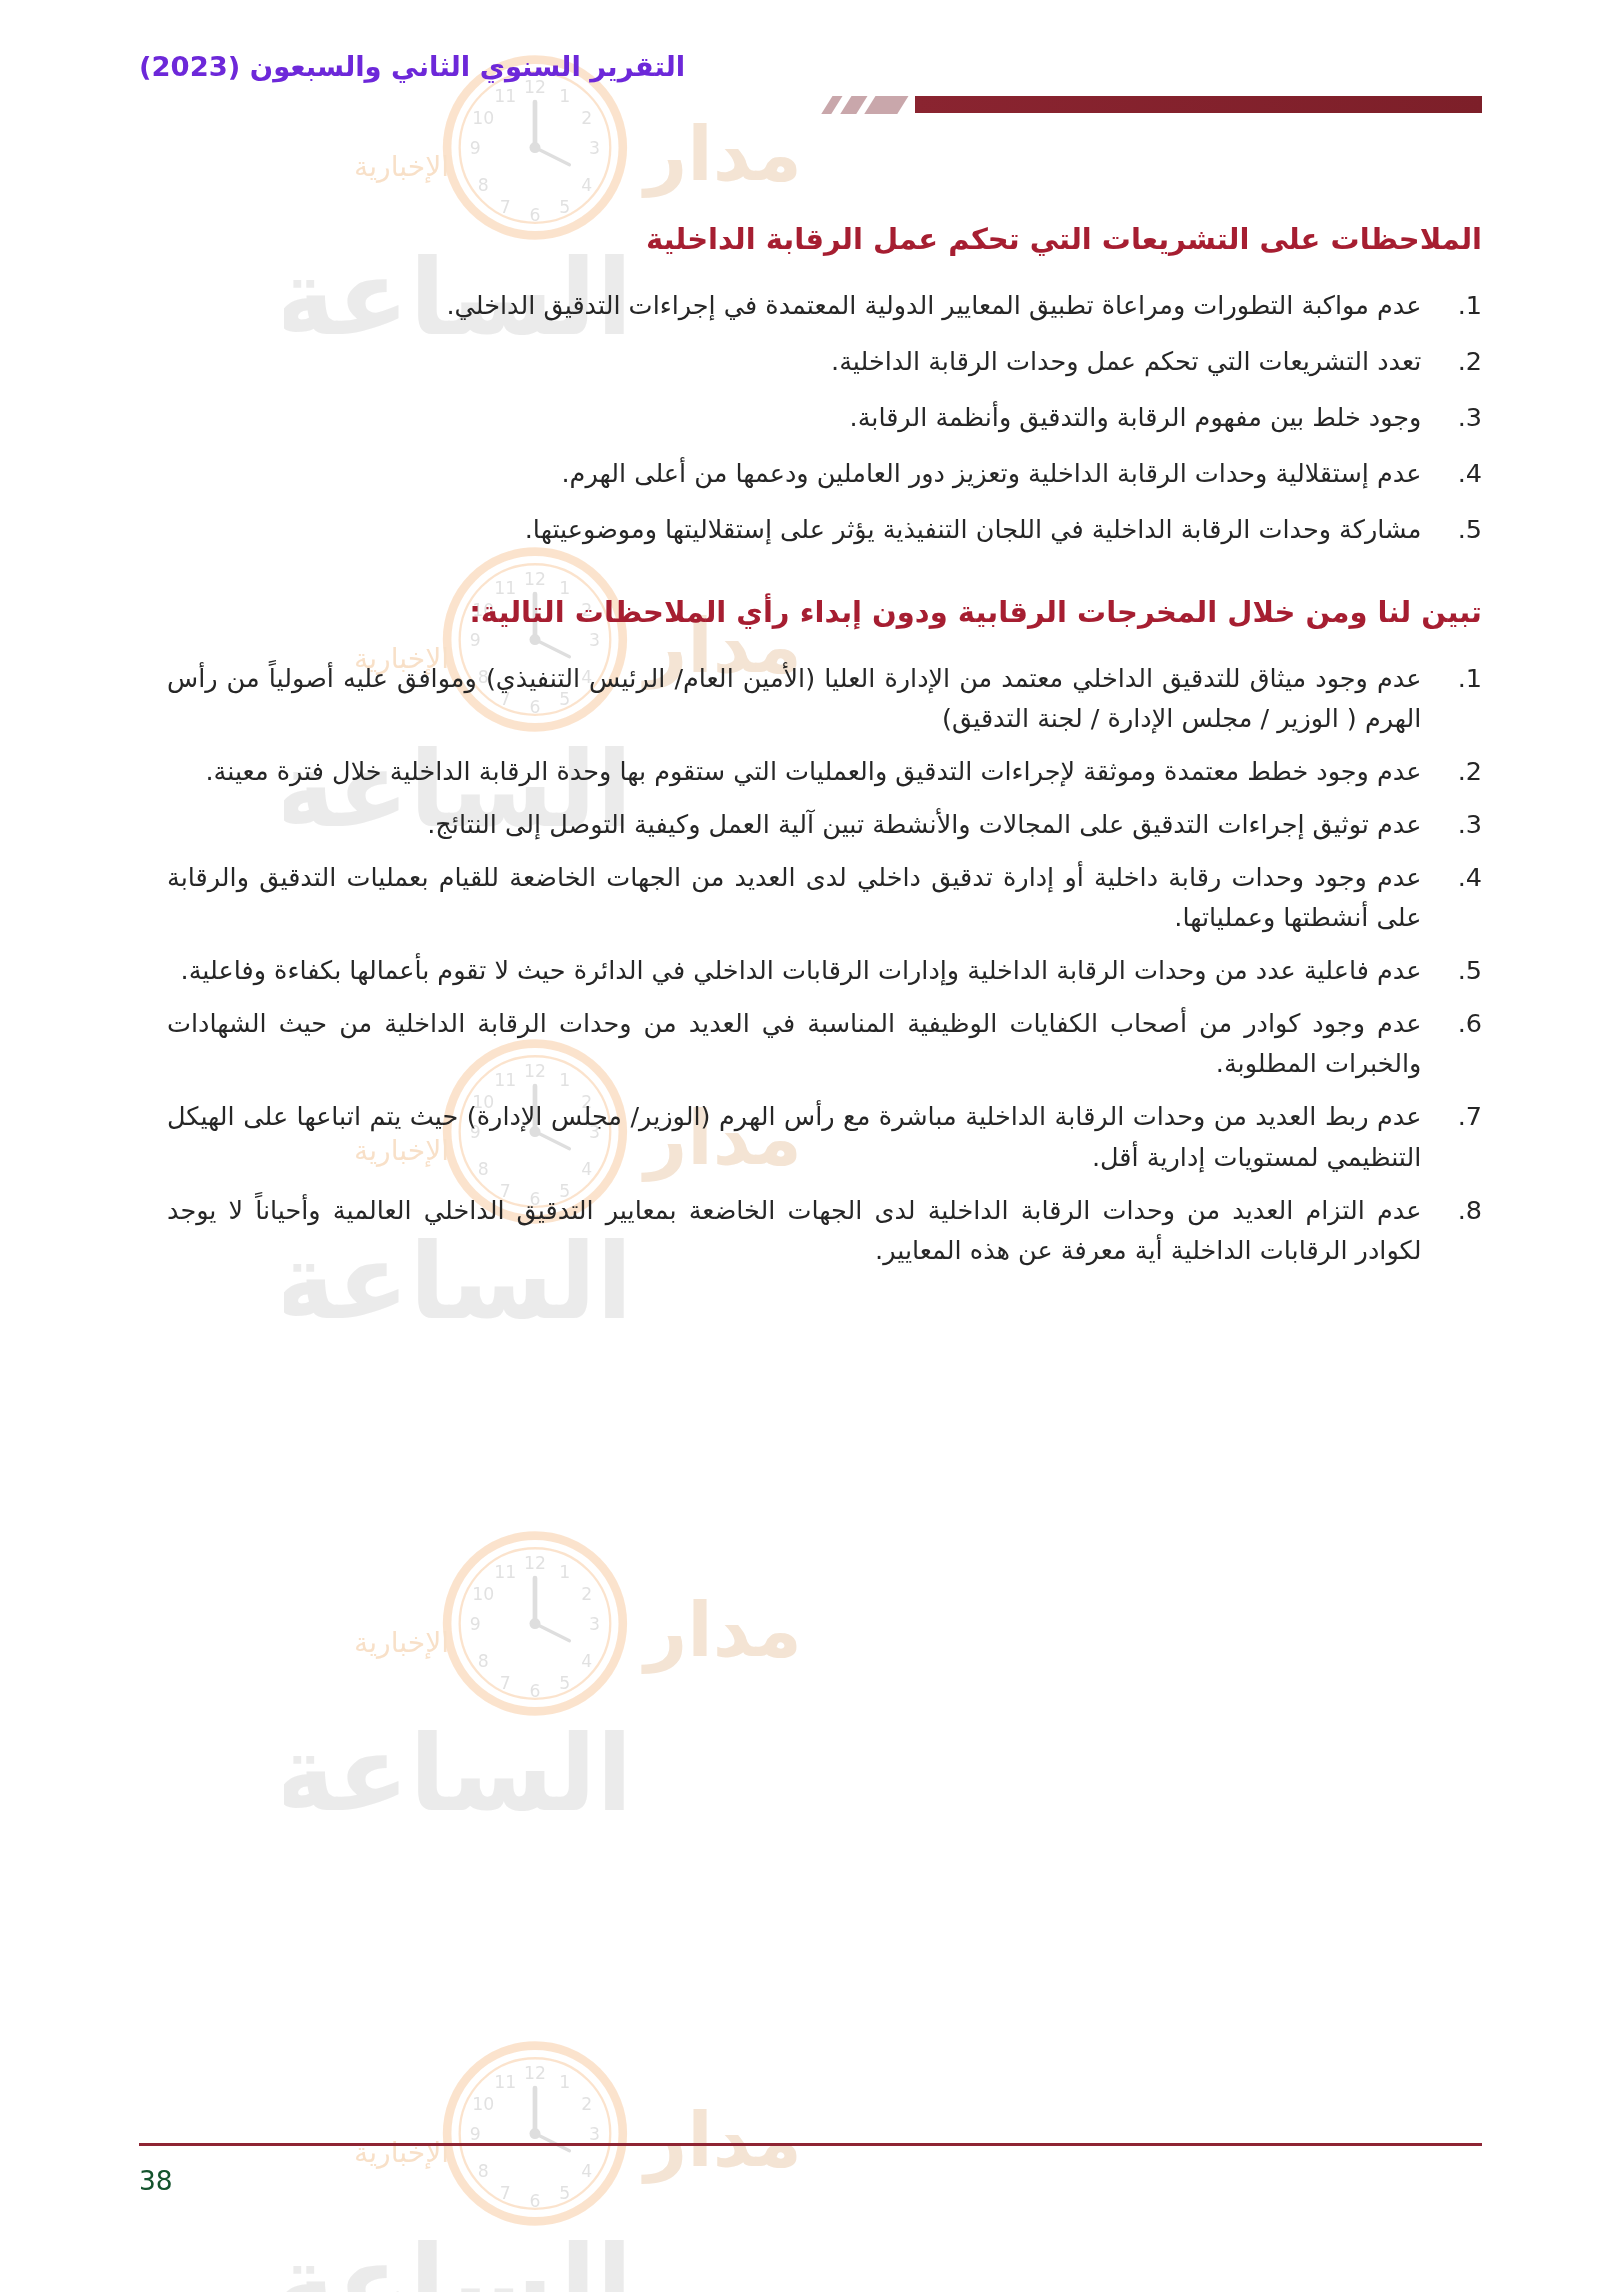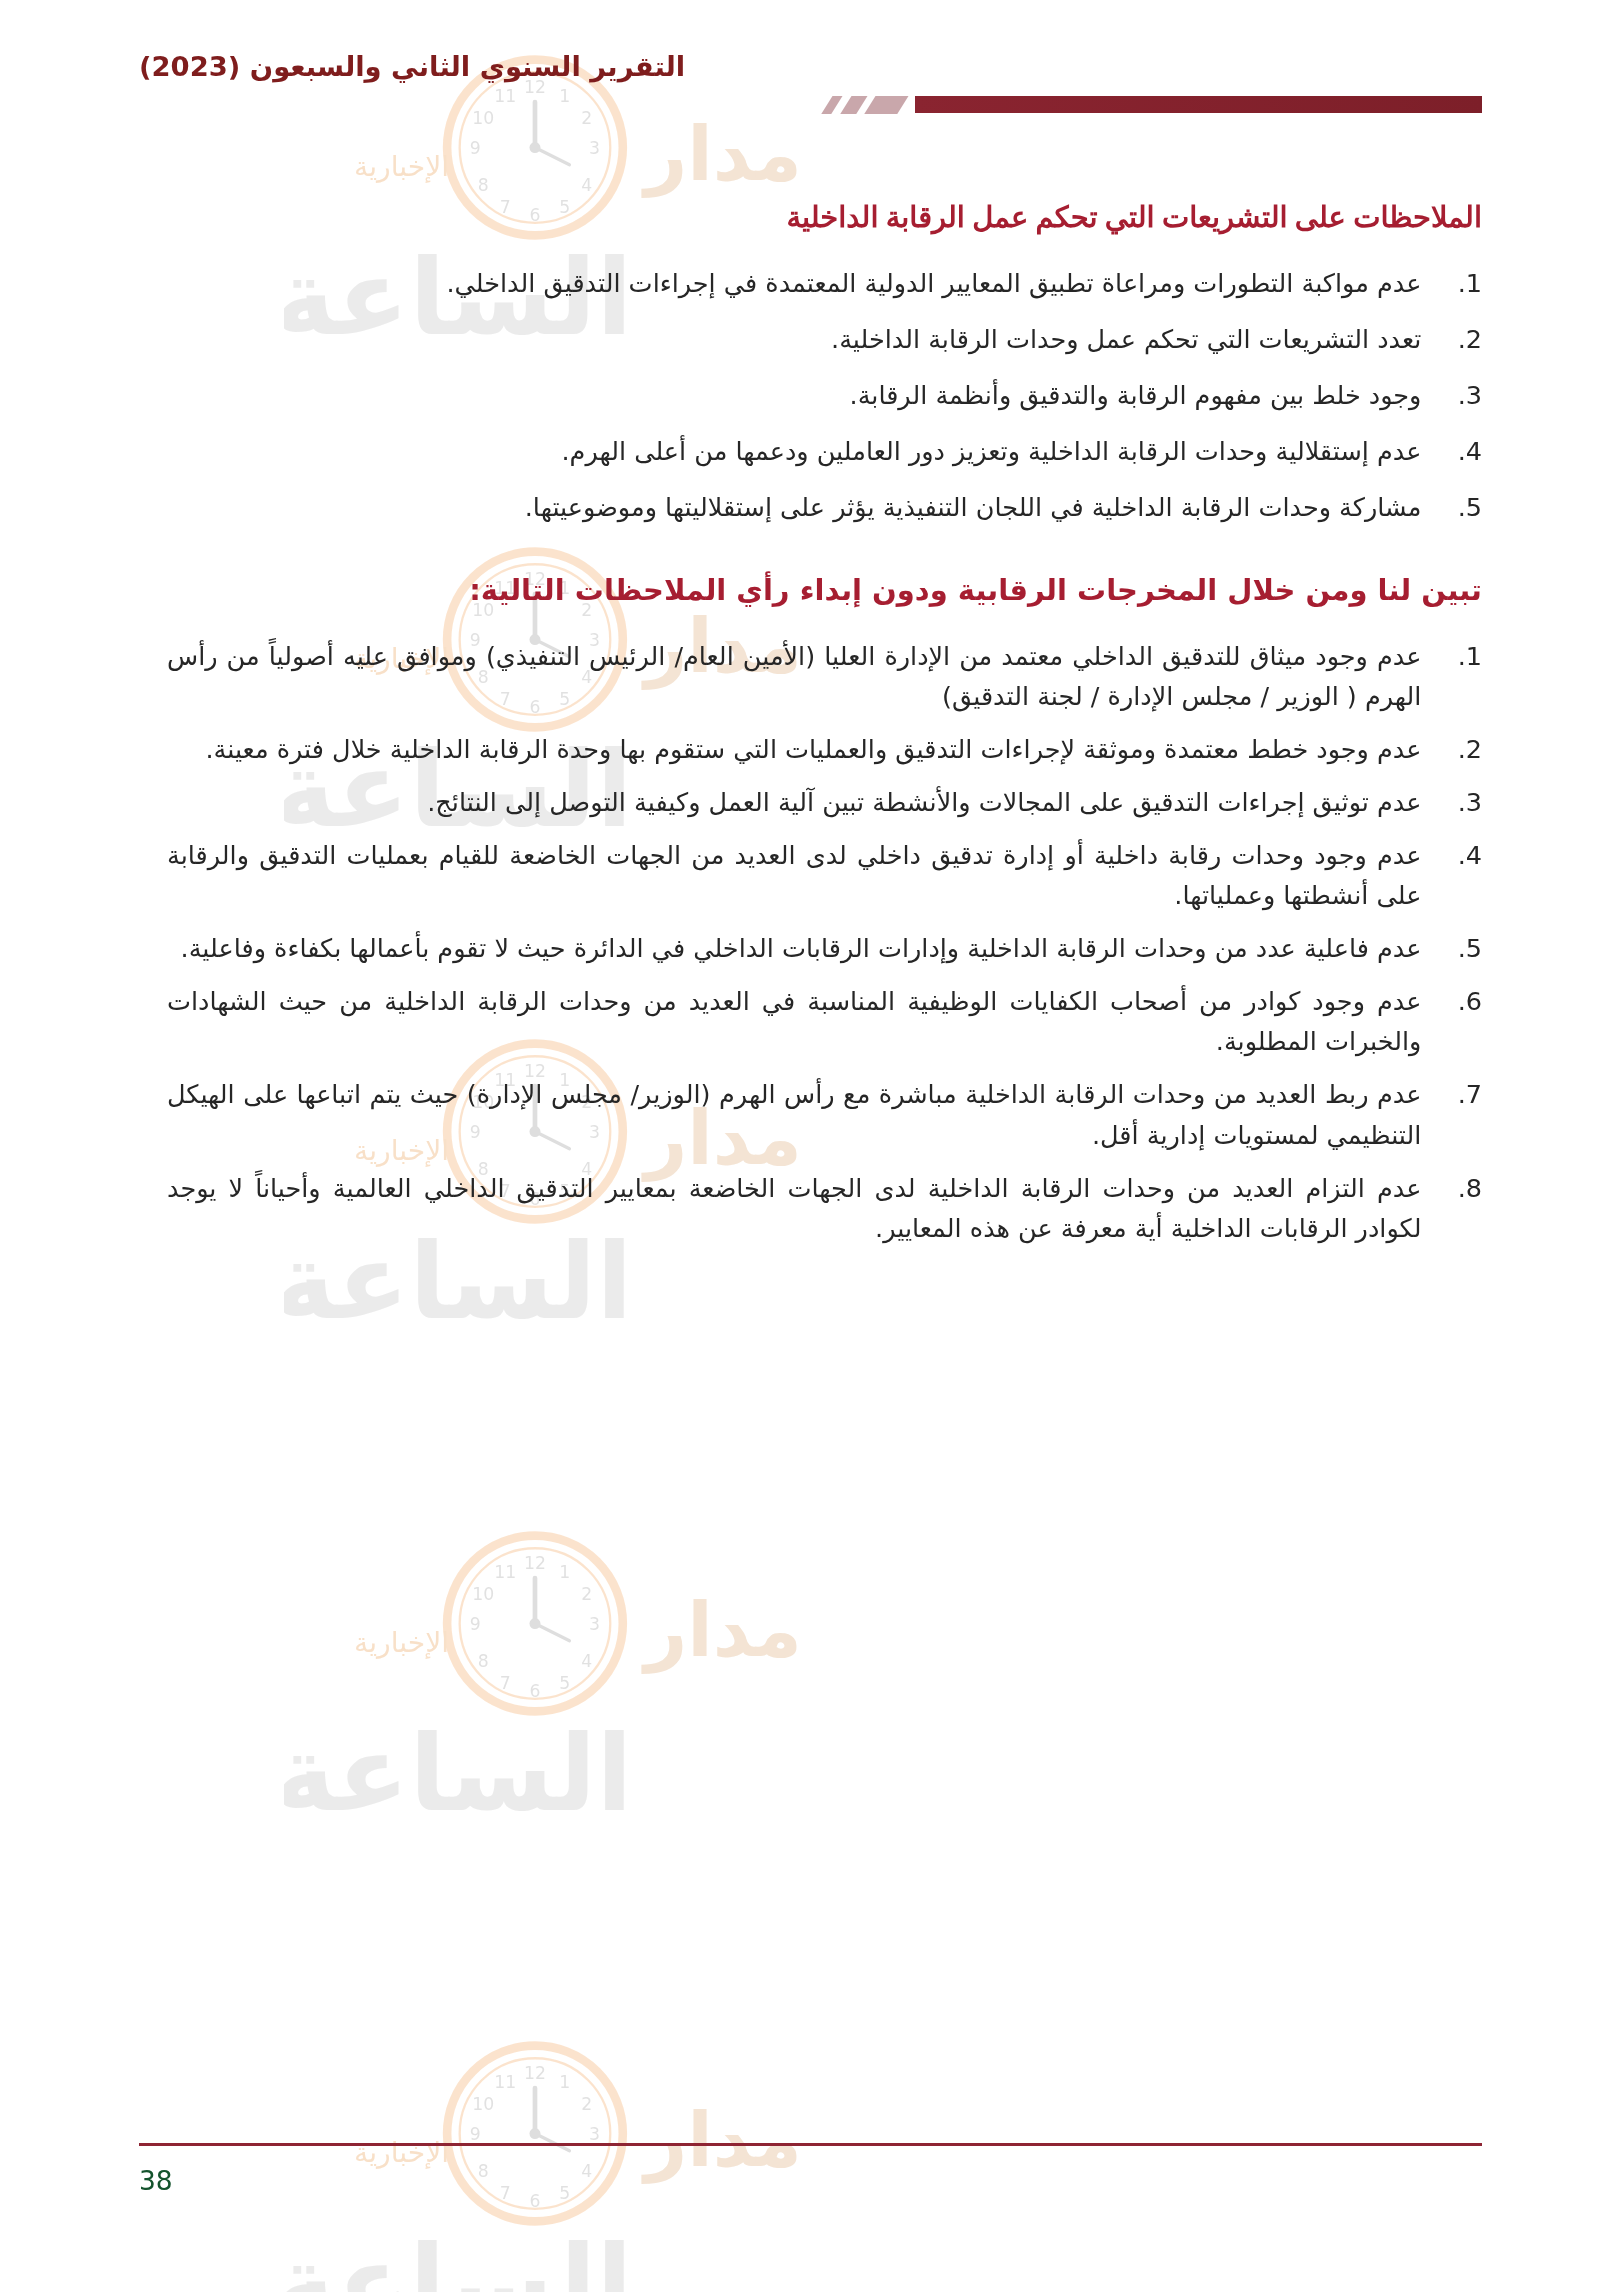--- a/index.html
+++ b/index.html
@@ -17,36 +17,36 @@
   .wm-hand{stroke:#9f9f9f;stroke-linecap:round;}
   .wm-dot{fill:#9f9f9f;}
   .wm-madar{font-size:95px;fill:#dfb183;font-weight:bold;text-anchor:middle;font-family:"DejaVu Sans",sans-serif;}
   .wm-ikhbaria{font-size:36px;fill:#eba660;text-anchor:middle;font-family:"DejaVu Sans",sans-serif;}
   .wm-saa{font-size:135px;fill:#c6c6c6;font-weight:bold;text-anchor:middle;font-family:"DejaVu Sans",sans-serif;}
 
   
   .content{position:relative;z-index:1;padding:0 139px;}
   .hdr-title{
     padding-top:51px;text-align:left;direction:rtl;
-    font-size:27.4px;font-weight:bold;color:#7f1d1d;
+    font-size:27.4px;font-weight:bold;color:#6d28d9;
   }
   .hdr-bar-row{
     direction:ltr;display:flex;align-items:stretch;height:17.6px;margin-top:13.7px;
     width:655px;margin-left:auto;
   }
   .seg{background:#c9a7ab;transform:skewX(-32deg);}
   .seg1{width:9.8px;margin-right:8.8px;}
   .seg2{width:15.7px;margin-right:8.8px;}
   .seg3{width:33px;margin-right:11.8px;}
   .bar-main{flex:1;background:linear-gradient(90deg,#8a2430,#7d1f29);}
 
   .sec-heading{
     font-size:29px;font-weight:bold;color:#a61e31;text-align:right;line-height:1.4;
   }
-  .sec-heading.first{margin-top:84px;font-family:Liberation Serif, serif;}
+  .sec-heading.first{margin-top:106px;}
   .sec-heading.second{margin-top:42px;}
 
   .list{margin-top:25.5px;}
   .item{display:flex;direction:rtl;gap:19.6px;line-height:1.58;font-size:25.5px;}
   .list-1 .item{margin-bottom:15.7px;}
   .list-2 .item{margin-bottom:12.7px;}
   .num{
     flex:none;width:41px;direction:ltr;unicode-bidi:isolate;text-align:right;
     color:#262626;
   }

